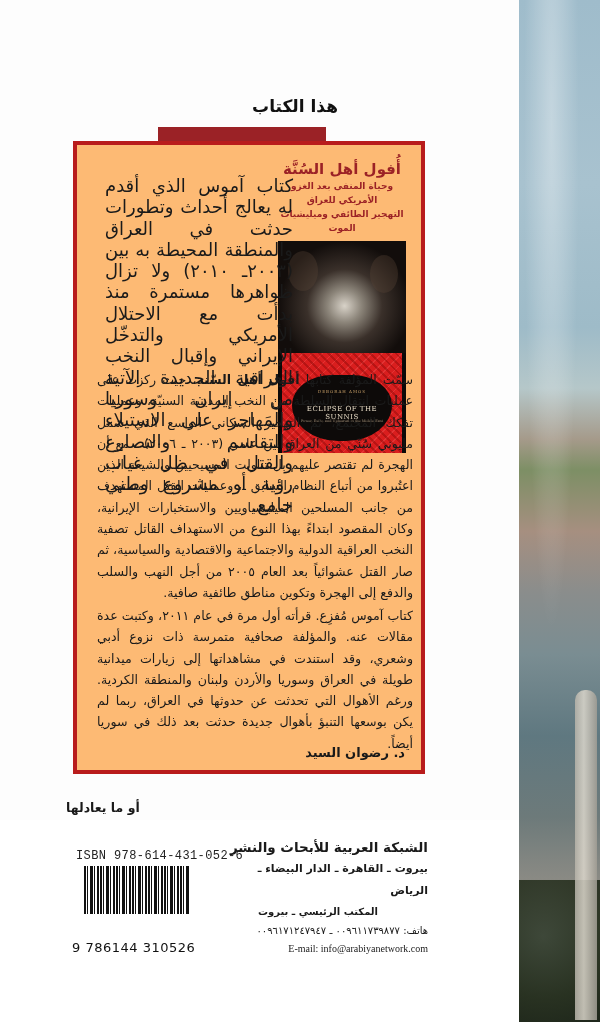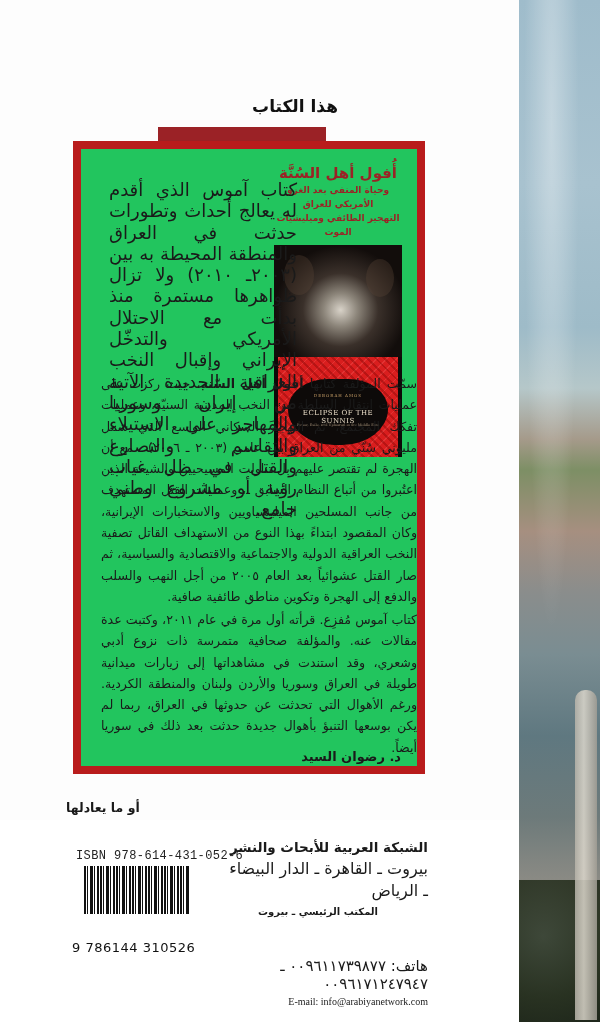--- a/index.html
+++ b/index.html
@@ -34,21 +34,21 @@
   .section-title {
     position:absolute; left:150px; top:96px; width:290px; text-align:center;
     font-size:17px; font-weight:bold; direction:rtl; color:#111;
   }
   .title-tab {
     position:absolute; left:158px; top:127px; width:168px; height:14px;
     background:#9b2226;
   }
   .box {
     position:absolute; left:73px; top:141px; width:352px; height:633px;
-    border:8px solid #b91c1c; box-sizing:border-box; background:#22c55e;
+    border:4px solid #b91c1c; box-sizing:border-box; background:#fdba74;
   }
 
   .inset {
     position:absolute; right:12px; top:14px; width:134px; direction:rtl; text-align:center;
   }
   .inset-title { font-size:15px; font-weight:bold; color:#9b2226; line-height:20px; }
   .inset-sub { font-size:9px; font-weight:bold; color:#9b2226; line-height:14px; }
   .cover {
     margin:6px auto 6px; width:128px; height:212px; background:#0c0908; position:relative; overflow:hidden;
   }
@@ -87,23 +87,23 @@
   .barcode {
     position:absolute; left:84px; top:866px; width:106px; height:48px;
     background:repeating-linear-gradient(90deg,
       #111 0 2px, #fff 2px 3px, #111 3px 4px, #fff 4px 6px, #111 6px 9px, #fff 9px 10px,
       #111 10px 11px, #fff 11px 13px, #111 13px 15px, #fff 15px 16px);
   }
   .barcode-digits { position:absolute; left:72px; top:915px; font-family:"DejaVu Sans", sans-serif; font-size:13px; letter-spacing:0.5px; color:#111;margin-top:25px; }
 
   .publisher { position:absolute; left:228px; top:836px; width:200px; direction:rtl; text-align:right; }
   .pub-name { font-size:13.5px; font-weight:bold; line-height:22px; }
-  .pub-cities { font-size:16px; font-weight:normal; line-height:22px;text-align:right; }
+  .pub-cities { font-size:11px; font-weight:bold; line-height:22px;text-align:right; }
   .pub-office { font-size:10px; line-height:20px; text-align:center; padding-right:20px;font-weight:bold; }
-  .pub-phone { font-size:15px; line-height:18px;margin-top:35px; }
+  .pub-phone { font-size:10px; line-height:18px; }
   .pub-email { font-size:10px; line-height:18px; direction:ltr; text-align:right; font-family:"Liberation Serif", serif; }
 </style>
 </head>
 <body>
 
 <div class="page">
 
   <div class="section-title">هذا الكتاب</div>
   <div class="title-tab"></div>
 

